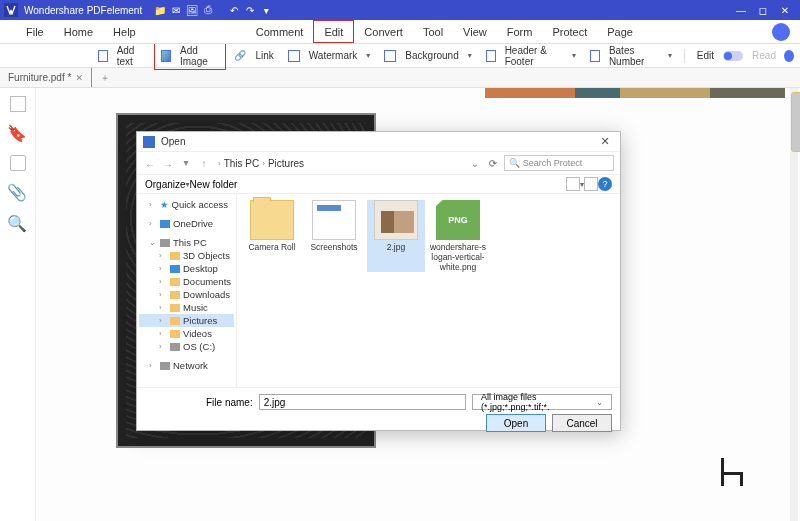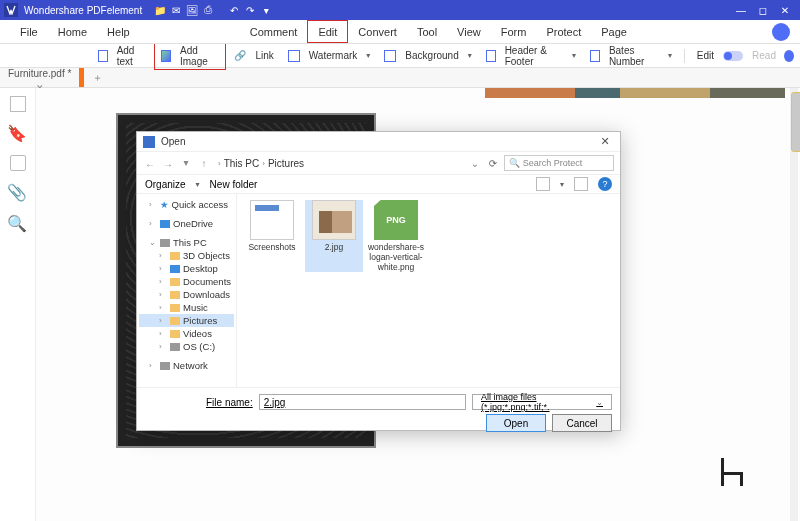--- a/index.html
+++ b/index.html
@@ -5,37 +5,37 @@
   * { box-sizing: border-box; margin: 0; padding: 0; font-family: "Segoe UI", Arial, sans-serif; }
   body { width: 800px; height: 521px; overflow: hidden; background: #fff; position: relative; }
 
   .titlebar { height: 20px; background: #3b4cca; display: flex; align-items: center; color: #fff; font-size: 10px; padding: 0 4px; }
   .titlebar .logo { width: 14px; height: 14px; background: #2a3a9e; margin-right: 6px; display:flex; align-items:center; justify-content:center;}
   .titlebar .wico { width: 16px; text-align: center; display:inline-flex; justify-content:center; align-items:center; height:20px;}
   .titlebar .gap { width:10px;}
   .titlebar .spacer { flex: 1; }
   .titlebar .winbtn { width: 22px; text-align:center; font-size:10px;}
 
-  .menubar { height: 24px; background: #fff; border-bottom: 1px solid #e0e0e0; display:flex; align-items:center; font-size:11px; color:#333; padding: 0 10px; position:relative;}
+  .menubar { height: 24px; background: #fff; border-bottom: 1px solid #e0e0e0; display:flex; align-items:center; font-size:11px; color:#333; padding: 0 16px; position:relative;}
   .menubar .mitem { padding: 0 10px; height:100%; display:flex; align-items:center;}
   .menubar .mitem.highlight { border:1px solid #d12a2a; }
   .menubar .avatar { width:18px; height:18px; border-radius:50%; background:#4f6df5; position:absolute; right:10px; top:3px;}
 
   .toolbar { height: 24px; background:#fff; border-bottom:1px solid #e0e0e0; display:flex; align-items:center; font-size:10px; color:#333; padding:0 6px; gap:2px;}
   .tool { display:flex; align-items:center; gap:9px; padding: 2px 6px;}
   .tool.ht { border:1px solid #d12a2a;}
   .ticon { width:12px; height:12px; border:1px solid #4f6df5; display:inline-block;}
   .ticon.txt { background:#fff;}
   .sep { width:1px; height:14px; background:#ddd; margin:0 4px;}
   .switch { width:20px; height:10px; border-radius:5px; background:#cbd2f7; position:relative;}
   .switch::after{content:"";position:absolute;width:8px;height:8px;border-radius:50%;background:#4f6df5;top:1px;left:1px;}
   .dot{width:12px;height:12px;border-radius:50%;background:#4f6df5;display:inline-block;}
 
   .tabbar { height: 20px; background:#f7f7f7; border-bottom:1px solid #e0e0e0; display:flex; align-items:center; font-size:10px; color:#555;}
-  .tab { padding: 0 8px; height:100%; display:flex; align-items:center; border-right:5px solid #f97316; gap:4px;flex-direction:column;}
+  .tab { padding: 0 8px; height:100%; display:flex; align-items:center; border-right:1px solid #f97316; gap:4px;}
   .tab .x{font-size:9px;color:#888;}
   .tabbar .plus{padding:0 8px;color:#888;}
 
   .workspace { position:absolute; top:88px; left:0; right:0; bottom:0; display:flex;}
   .leftrail { width:36px; background:#fff; border-right:1px solid #eee; display:flex; flex-direction:column; align-items:center; padding-top:8px; gap:12px;}
   .leftrail .ri{width:16px;height:16px;border:1px solid #bbb;}
 
   .canvas{ flex:1; background:#fdfdfd; position:relative;}
   .docshadow{ position:absolute; top:25px; left:80px; width:260px; height:335px; background:#222; border:2px solid #888;}
   .docshadow::before{content:"";position:absolute;inset:8px;background:repeating-radial-gradient(circle at 30% 30%, #333 0 2px, #222 2px 6px);}
@@ -56,21 +56,21 @@
   .dlg-title .cx{font-size:11px;color:#555;width:18px;text-align:center;}
 
   .dlg-nav{height:22px;display:flex;align-items:center;padding:2px 6px;font-size:10px;gap:4px;}
   .dlg-nav .arrow{width:14px;text-align:center;color:#888;}
   .dlg-nav .crumb{display:flex;align-items:center;gap:3px;color:#333;flex:0 0 auto;}
   .dlg-nav .crumb .cchev{color:#888;font-size:8px;}
   .dlg-nav .navsp{flex:1;}
   .dlg-nav .refresh{width:14px;text-align:center;color:#666;}
   .dlg-nav .search{width:110px;height:16px;border:1px solid #ccc;font-size:9px;padding:0 4px;color:#888;display:flex;align-items:center;}
 
-  .dlg-tool{height:20px;display:flex;align-items:center;padding:0 8px;font-size:10px;border-top:1px solid #eee;border-bottom:1px solid #eee;gap:10px;}
+  .dlg-tool{height:20px;display:flex;align-items:center;padding:0 8px;font-size:10px;border-top:1px solid #eee;border-bottom:1px solid #eee;}
   .dlg-tool .sp{flex:1;}
   .dlg-tool .vb{width:14px;height:14px;border:1px solid #bbb;}
   .dlg-tool .help{width:14px;height:14px;border-radius:50%;background:#2a7bd4;color:#fff;font-size:9px;text-align:center;line-height:14px;}
 
   .dlg-body{flex:1;display:flex;height:193px;}
   .tree{width:100px;border-right:1px solid #eee;font-size:9.5px;color:#333;padding:4px 2px;overflow:hidden;}
   .tree .item{padding:1px 2px 1px 10px;white-space:nowrap;display:flex;align-items:center;gap:3px;}
   .tree .item.sub{padding-left:20px;}
   .tree .item.sel{background:#cfe4fb;}
   .tree .chv{font-size:8px;color:#888;width:8px;display:inline-block;}
@@ -86,21 +86,21 @@
   .thumb.ss{background:#fff;border:1px solid #ccc;}
   .thumb.ss::after{content:"";position:absolute;left:4px;top:4px;right:14px;bottom:4px;background:linear-gradient(180deg,#5a8bd0 0 20%,#fff 20% 100%);}
   .thumb.img1{background:linear-gradient(180deg,#dfeee8 0 50%,#fff 50% 100%);border:1px solid #ccc;}
   .thumb.img1::after{content:"";position:absolute;left:6px;right:6px;top:14px;height:4px;background:#6fae95;box-shadow:-10px 8px 0 -8px #555, 10px 8px 0 -8px #555;}
   .thumb.img2{background:#efe8da;border:1px solid #ccc;}
   .thumb.img2::after{content:"";position:absolute;left:6px;right:3px;top:10px;bottom:6px;background:linear-gradient(90deg,#8a6a4a 0 40%,#c0a080 40% 100%);}
   .thumb.png{background:#fff;border:none;}
   .thumb.png::after{content:"PNG";position:absolute;inset:0;display:flex;align-items:center;justify-content:center;background:#6fae55;color:#fff;font-size:9px;font-weight:bold;clip-path:polygon(15% 0,100% 0,100% 100%,0 100%,0 15%);}
 
   .dlg-foot{height:45px;border-top:1px solid #eee;padding:4px 8px;font-size:10px;}
-  .frow{display:flex;align-items:center;gap:6px;margin-top:2px;text-decoration:underline;}
+  .frow{display:flex;align-items:center;gap:6px;margin-top:2px;}
   .frow label{white-space:nowrap;}
   .finput{flex:1;height:16px;border:1px solid #aaa;font-size:10px;padding:0 4px;}
   .fsel{width:140px;height:16px;border:1px solid #aaa;font-size:9px;padding:0 8px;display:flex;align-items:center;justify-content:space-between;}
   .fbtns{display:flex;gap:6px;justify-content:flex-end;margin-top:4px;}
   .fbtn{width:60px;height:18px;border:1px solid #888;background:#eee;font-size:10px;display:flex;align-items:center;justify-content:center;}
   .fbtn.primary{background:#daeafd;border-color:#3b8de0;}
   .chev{font-size:8px;color:#666;}
 </style>
 </head>
 <body>
@@ -308,20 +308,21 @@
           <span>OS (C:)</span>
         </div>
       <div style="height:6px"></div>
       <div class="item">
           <span class="chv">›</span>
           <span class="tic gray"></span>
           <span>Network</span>
         </div>
     </div>
     <div class="files">
+      <div class="fitem"><div class="thumb folder"></div><span>Camera Roll</span></div>
       <div class="fitem"><div class="thumb ss"></div><span>Screenshots</span></div>
       <div class="fitem sel"><div class="thumb img2"></div><span>2.jpg</span></div>
       <div class="fitem"><div class="thumb png"></div><span style="word-break:break-all">wondershare-slogan-vertical-white.png</span></div>
     </div>
   </div>
   <div class="dlg-foot">
     <div class="frow">
       <span style="width:55px"></span>
       <label>File name:</label>
       <input class="finput" value="2.jpg" style="">

